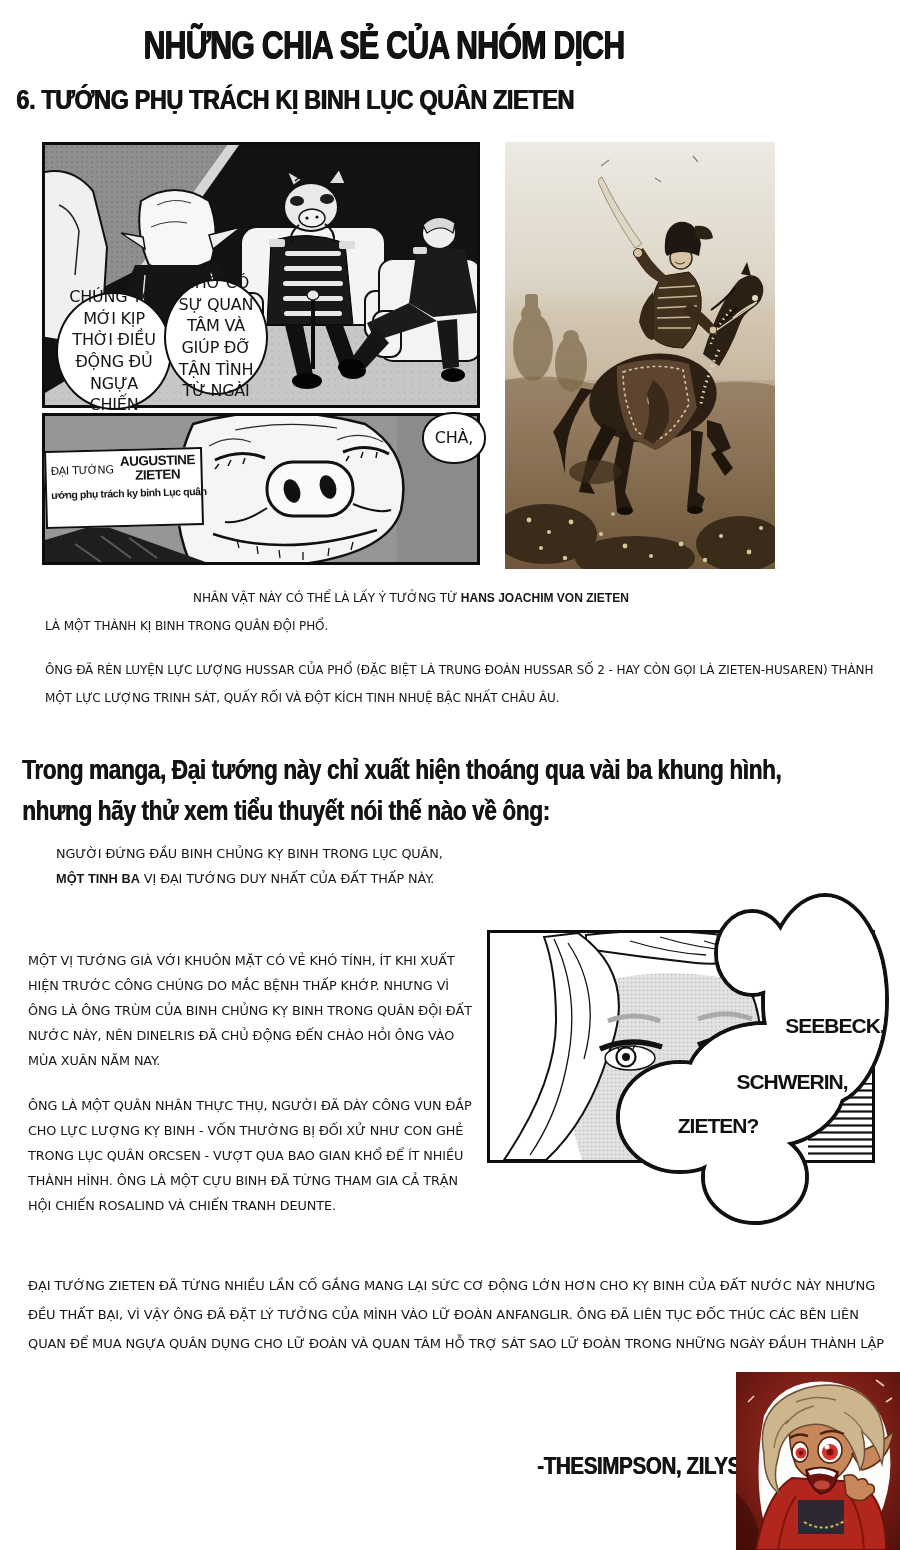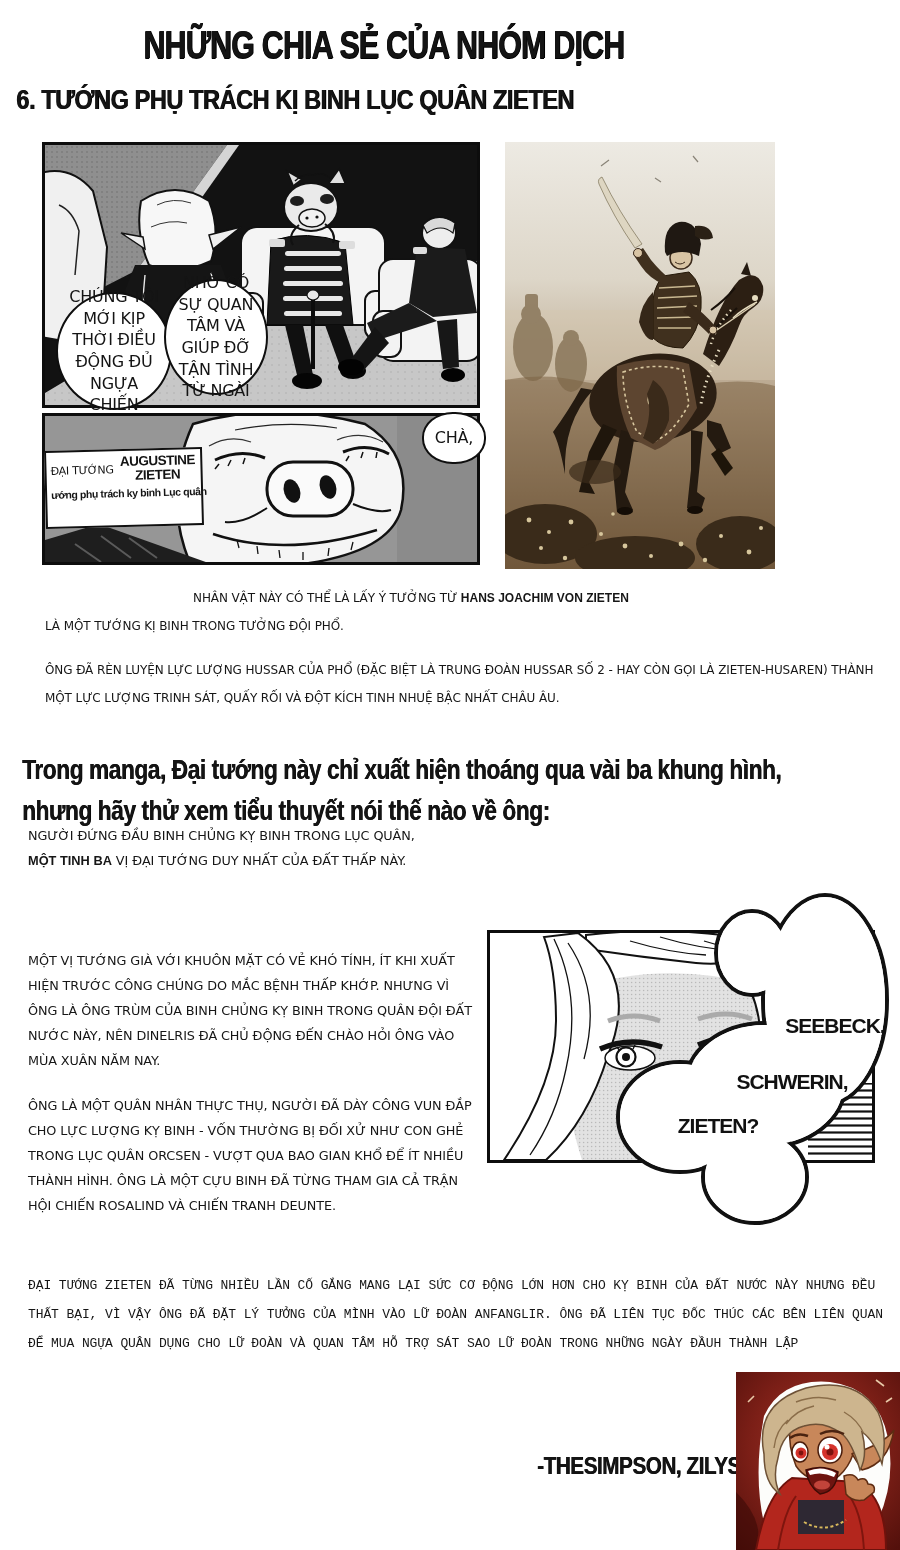--- a/index.html
+++ b/index.html
@@ -38,24 +38,24 @@
   .plate-name{font-family:"Liberation Sans",sans-serif;font-weight:bold;font-size:13.5px;
               line-height:1.05;text-align:center;width:92px;letter-spacing:-.5px;}
   .plate-role{font-family:"Liberation Sans",sans-serif;font-weight:bold;font-size:10.5px;
               text-align:center;margin-top:4px;letter-spacing:-.4px;white-space:nowrap;}
 
   
   .comic{position:absolute;font-size:12px;line-height:28px;letter-spacing:-.1px;color:#161616;}
   .intro-p{left:45px;top:572px;width:845px;text-indent:148px;}
   .para2{left:45px;top:648px;width:850px;margin-top:8px;}
   .colq{font-size:12.8px;line-height:25px;width:444px;left:28px;}
-  .q1{top:810px;}
+  .q1{top:828px;margin-left:28px;}
   .q2{top:935px;}
   .q3{top:1080px;}
-  .closing-p{left:28px;top:1258px;width:856px;font-size:13px;line-height:29px;font-family:Liberation Mono, monospace;}
+  .closing-p{left:28px;top:1258px;width:856px;font-size:13px;line-height:29px;}
   .b{font-family:"Liberation Sans",sans-serif;font-weight:bold;letter-spacing:0;}
 
   .lead{position:absolute;left:22px;top:750px;width:880px;}
   .lead div{font-family:"Liberation Sans",sans-serif;font-weight:bold;font-size:27px;
             letter-spacing:-.5px;transform:scaleX(.84);transform-origin:0 0;white-space:nowrap;
             line-height:41px;text-shadow:.5px 0 0 #000;}
 
   .thanks{position:absolute;left:130px;top:1388px;width:760px;text-align:center;z-index:3;}
   .thanks div{font-family:"Liberation Sans",sans-serif;font-weight:bold;font-size:21px;
             letter-spacing:-.3px;transform:scaleX(.84);transform-origin:50% 0;white-space:nowrap;
@@ -273,21 +273,21 @@
         <circle cx="96" cy="392" r="2"></circle>
           <circle cx="60" cy="416" r="2.2"></circle>
           <circle cx="200" cy="418" r="2.2"></circle>
         <circle cx="256" cy="386" r="2"></circle>
           <circle cx="108" cy="372" r="1.8"></circle>
       </g>
       <path d="M96,24 l8,-6 M150,36 l6,4 M188,14 l5,6" stroke="#8a8478" stroke-width="1.2"></path>
     </svg>
   </div>
 
-  <p class="comic intro-p"><span>NHÂN VẬT NÀY CÓ THỂ LÀ LẤY Ý TƯỞNG TỪ </span><span class="b">HANS JOACHIM VON ZIETEN</span><br><span>LÀ MỘT TƯỚNG KỊ BINH TRONG TƯỞNG ĐỘI PHỔ.</span></p>
+  <p class="comic intro-p"><span>NHÂN VẬT NÀY CÓ THỂ LÀ LẤY Ý TƯỞNG TỪ </span><span class="b">HANS JOACHIM VON ZIETEN</span><br><span>LÀ MỘT THÀNH KỊ BINH TRONG QUÂN ĐỘI PHỔ.</span></p>
 
   <p class="comic para2">ÔNG ĐÃ RÈN LUYỆN LỰC LƯỢNG HUSSAR CỦA PHỔ (ĐẶC BIỆT LÀ TRUNG ĐOÀN HUSSAR SỐ 2 - HAY CÒN GỌI LÀ ZIETEN-HUSAREN) THÀNH MỘT LỰC LƯỢNG TRINH SÁT, QUẤY RỐI VÀ ĐỘT KÍCH TINH NHUỆ BẬC NHẤT CHÂU ÂU.</p>
 
   <div class="lead">
     <div>Trong manga, Đại tướng này chỉ xuất hiện thoáng qua vài ba khung hình,</div>
     <div>nhưng hãy thử xem tiểu thuyết nói thế nào về ông:</div>
   </div>
 
   <p class="comic colq q1"><span>NGƯỜI ĐỨNG ĐẦU BINH CHỦNG KỴ BINH TRONG LỤC QUÂN,</span><br><span class="b">MỘT TINH BA</span><span> VỊ ĐẠI TƯỚNG DUY NHẤT CỦA ĐẤT THẤP NÀY.</span></p>
   <p class="comic colq q2">MỘT VỊ TƯỚNG GIÀ VỚI KHUÔN MẶT CÓ VẺ KHÓ TÍNH, ÍT KHI XUẤT HIỆN TRƯỚC CÔNG CHÚNG DO MẮC BỆNH THẤP KHỚP. NHƯNG VÌ ÔNG LÀ ÔNG TRÙM CỦA BINH CHỦNG KỴ BINH TRONG QUÂN ĐỘI ĐẤT NƯỚC NÀY, NÊN DINELRIS ĐÃ CHỦ ĐỘNG ĐẾN CHÀO HỎI ÔNG VÀO MÙA XUÂN NĂM NAY.</p>

